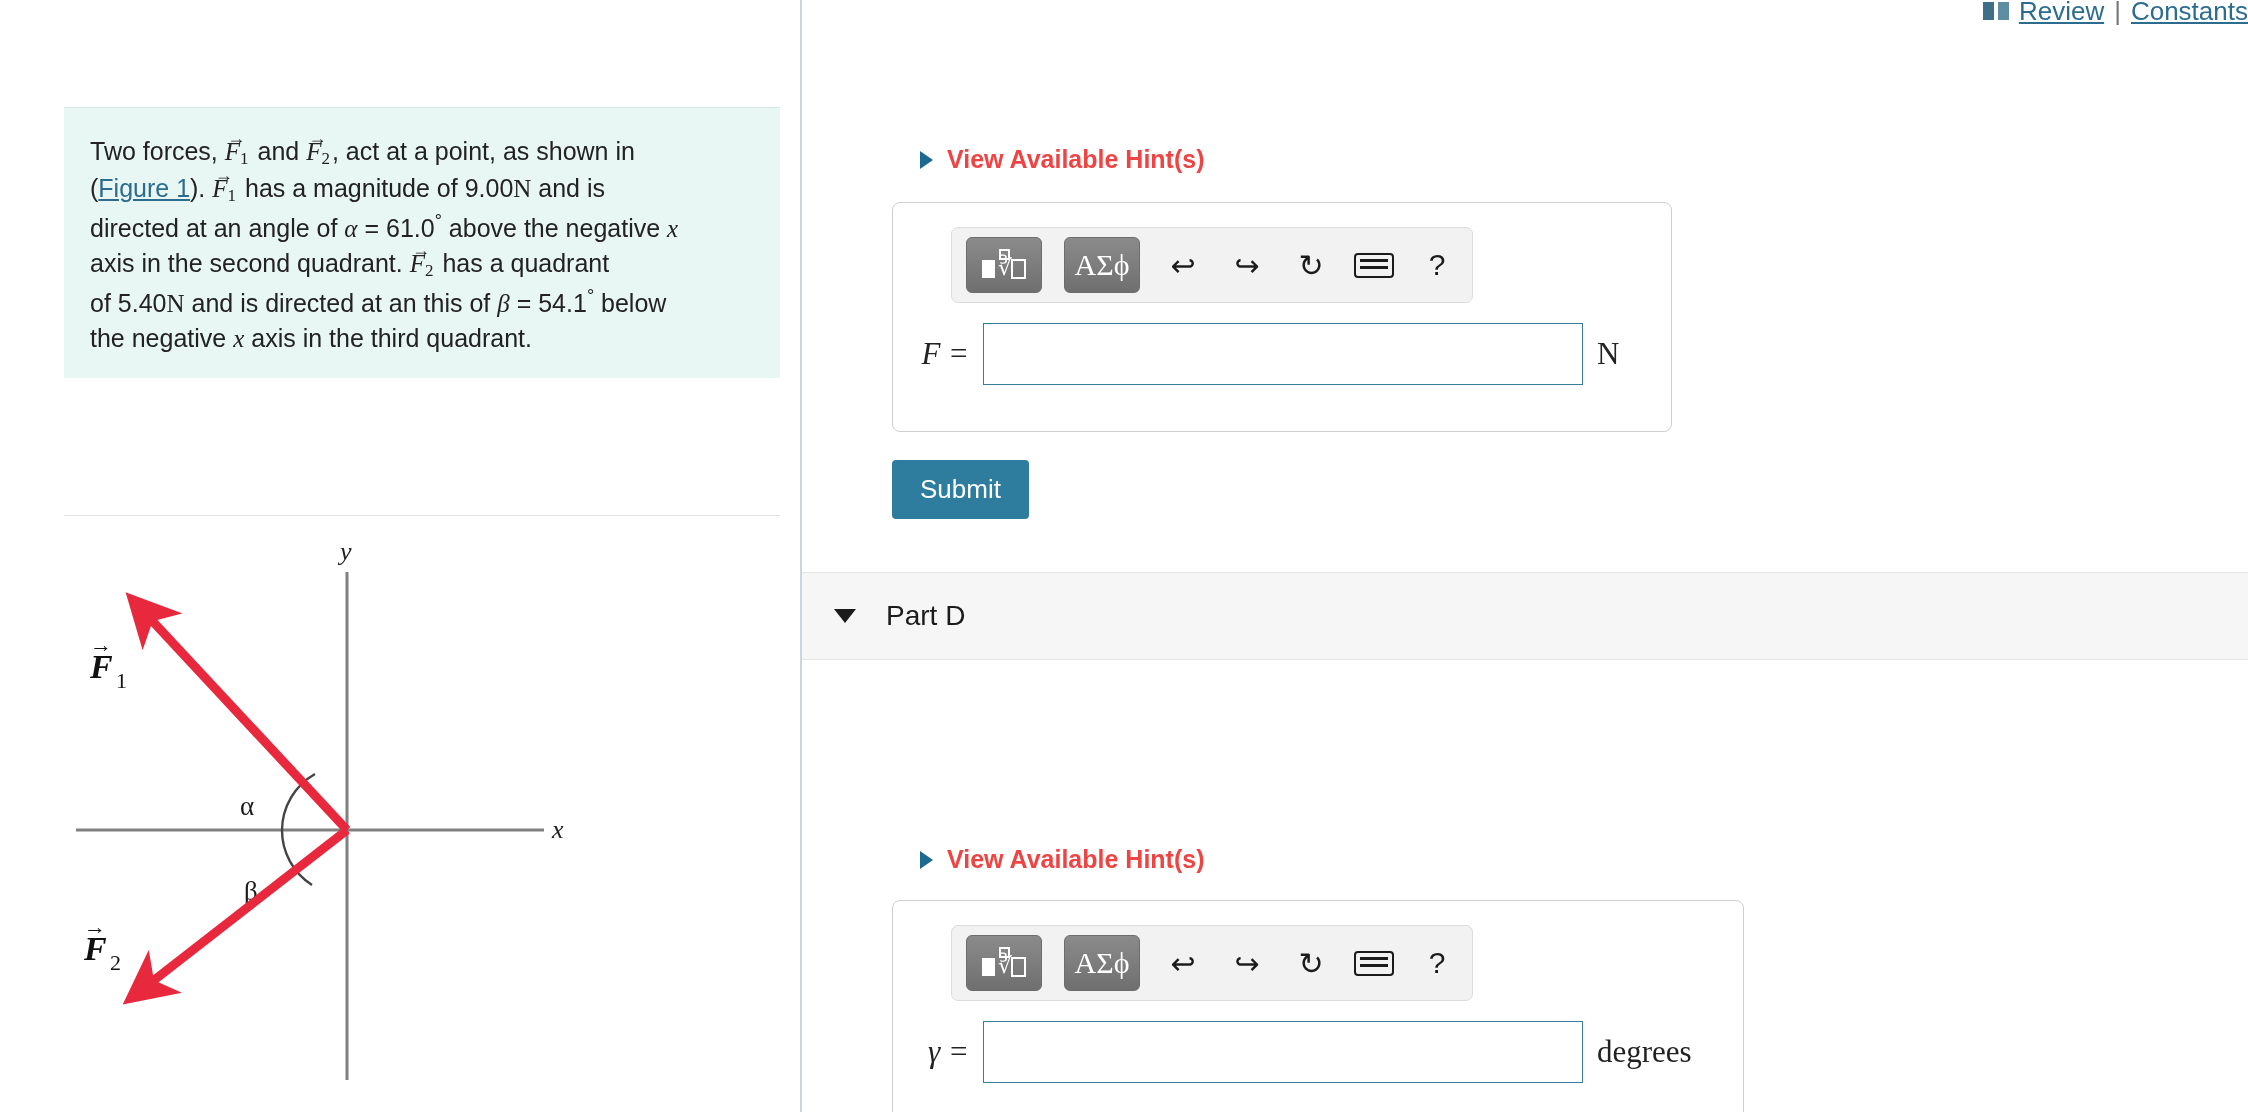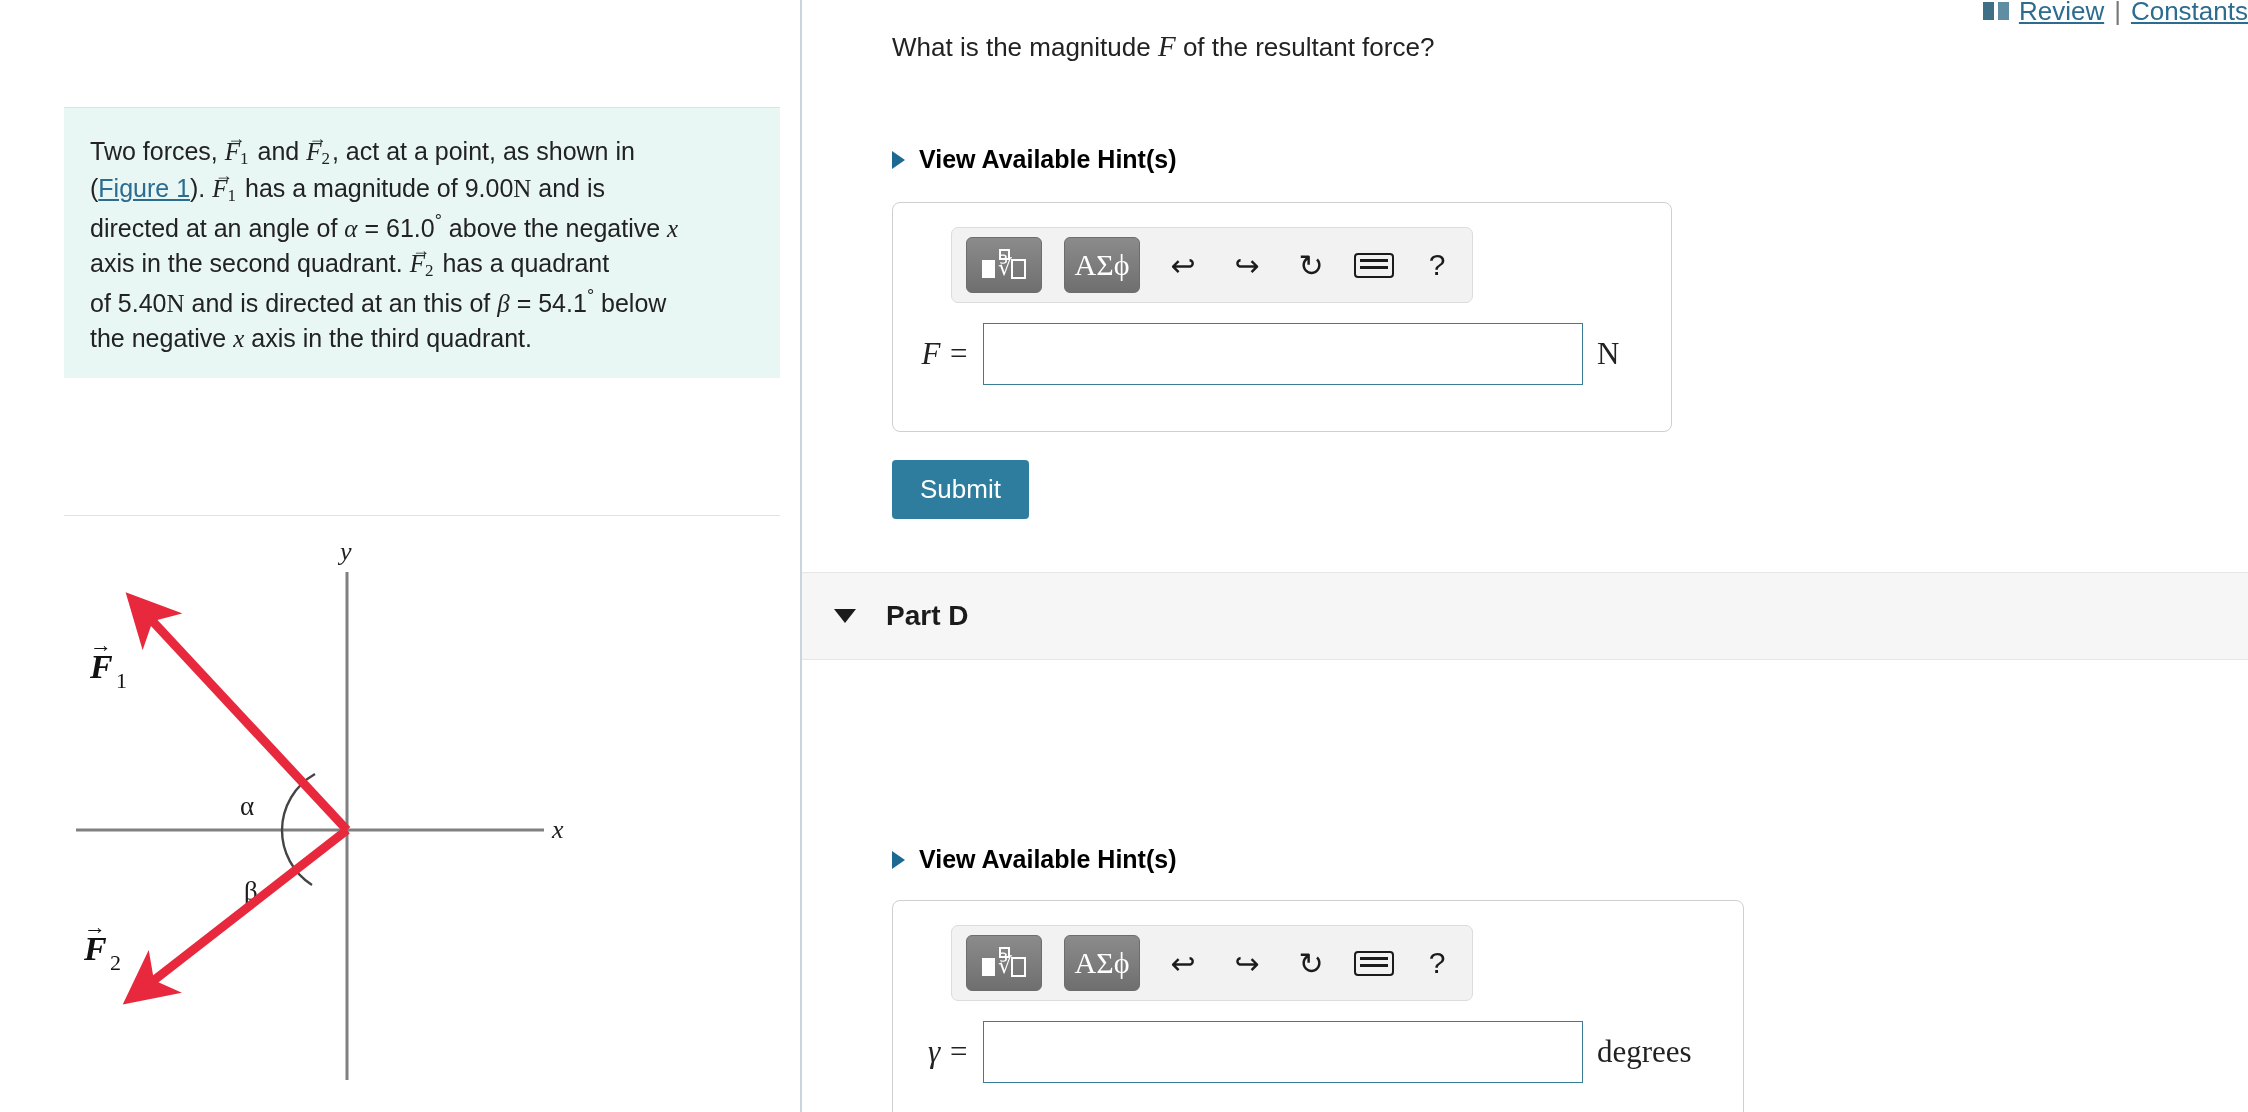--- a/index.html
+++ b/index.html
@@ -60,22 +60,22 @@
   }
   .topbar a { color:#2b6c8f; text-decoration:underline; cursor:pointer; }
   .topbar .sep { color:#777; text-decoration:none; }
   .book-icon { display:inline-block; width:26px; height:18px; position:relative; }
   .book-icon i { position:absolute; top:0; width:11px; height:18px; background:#3f6f86; display:block;}
   .book-icon i:first-child { left:0; } .book-icon i:last-child { right:0; background:#5f8ea3; }
 
   .q-text { position:absolute; left:90px; top:30px; width:1300px; font-size:26px; color:#222; }
   .q-bold { position:absolute; left:90px; top:86px; font-size:25px; font-weight:bold; color:#222; }
 
-  .hints { display:flex; align-items:center; gap:14px; color:#000000;
-           font-size:25px; font-weight:bold; cursor:pointer; }
+  .hints { display:flex; align-items:center; gap:14px; color:#ef4444;
+           font-size:25px; font-weight:bold; cursor:pointer;margin-left:28px; }
   .hints .tri { width:0;height:0;border-left:13px solid #1c6a91;
                 border-top:9px solid transparent;border-bottom:9px solid transparent; }
   #hintsC { position:absolute; left:90px; top:145px; }
   #hintsD { position:absolute; left:90px; top:845px; }
 
   .answer-card { position:absolute; border:1px solid #cfcfcf; border-radius:8px; background:#fff; }
   #cardC { left:90px; top:202px; width:780px; height:230px; }
   #cardD { left:90px; top:900px; width:852px; height:230px; }
 
   .tool-strip { position:absolute; left:58px; top:24px; background:#f2f2f2;
@@ -102,21 +102,21 @@
 
   .submit-btn { position:absolute; left:90px; top:460px; background:#2f7d9e; color:#fff;
                 border:none; border-radius:4px; padding:14px 28px; font-size:26px;
                 cursor:pointer; font-family:"Liberation Sans", sans-serif; }
 
   .part-header { position:absolute; left:0px; top:572px; width:100%; height:88px;
                  background:#f6f6f6; border-top:1px solid #e6e6e6; border-bottom:1px solid #e6e6e6;
                  display:flex; align-items:center; gap:30px; padding-left:32px; }
   .caret { width:0;height:0;border-top:14px solid #1b1b1b;
            border-left:11px solid transparent;border-right:11px solid transparent; cursor:pointer;}
-  .part-title { font-size:28px; font-weight:bold; color:#1b1b1b; }
+  .part-title { font-size:28px; font-weight:normal; color:#1b1b1b; }
 
   .d-text { position:absolute; left:90px; top:700px; width:1290px; font-size:26px;
             line-height:1.4; color:#222; }
   .d-bold { position:absolute; left:90px; top:793px; font-size:25px; font-weight:bold; }
 </style>
 </head>
 <body>
 
 <div id="page">
 
@@ -199,25 +199,20 @@
     <div class="topbar">
       <span class="book-icon">
           <i></i>
           <i></i>
         </span>
       <a>Review</a>
       <span class="sep">|</span>
       <a>Constants</a>
     </div>
 
-    <div class="q-text">
-      <span>What is the magnitude</span>
-      <span class="mi" style="font-size:29px">F</span>
-      <span>of the resultant force?</span>
-    </div>
 
     <div class="hints" id="hintsC">
       <span class="tri"></span>
       <span>View Available Hint(s)</span>
     </div>
 
     <div class="answer-card" id="cardC">
       <div class="tool-strip">
         <div class="tbtn">
           <svg width="50" height="34" viewBox="0 0 50 34">

